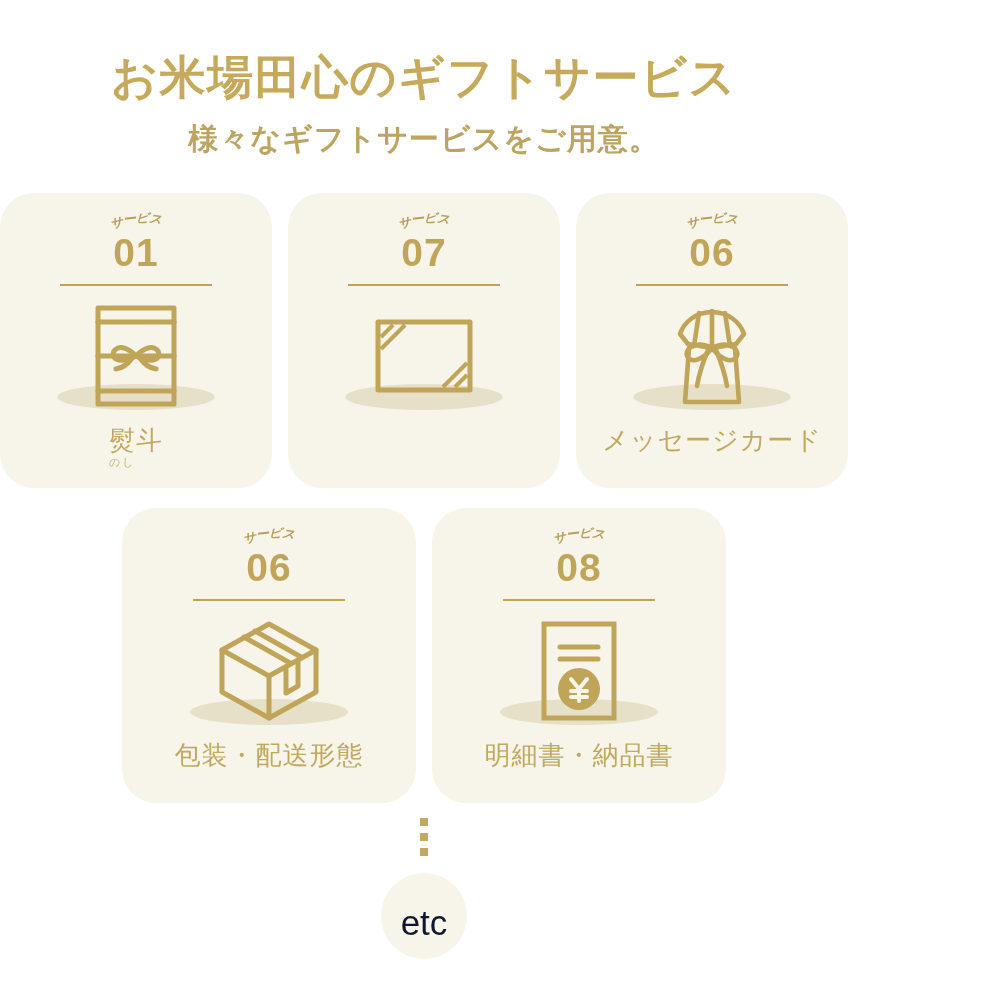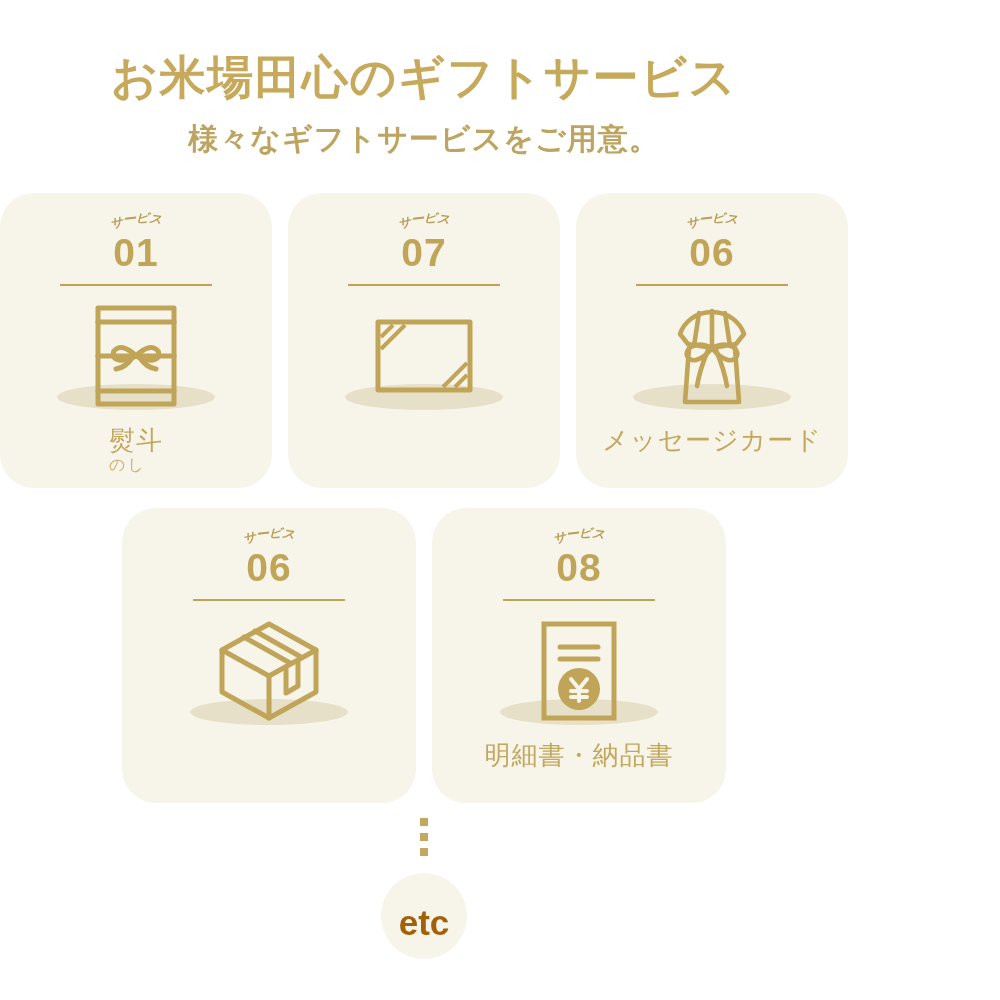--- a/index.html
+++ b/index.html
@@ -127,21 +127,21 @@
     margin-top:12px;
     font-size:26px;
     color:#c2a85e;
     letter-spacing:1px;
     line-height:1.1;
     text-align:left;
     position:relative;
   }
   .card-label .ruby{
     display:block;
-    font-size:16px;
+    font-size:11px;
     color:#c9b170;
     letter-spacing:2px;
     margin-top:1px;
   }
 
   
   .etc-block{
     position:absolute;
     left:0;right:0;
     top:818px;
@@ -164,22 +164,22 @@
     margin-top:17px;
     width:86px;height:86px;
     border-radius:50%;
     background:#f7f4ea;
     display:flex;
     align-items:center;
     justify-content:center;
   }
   .etc-circle span{
     font-size:35px;
-    font-weight:700;
-    color:#a16207;
+    font-weight:400;
+    color:#0f172a;
     letter-spacing:0px;
     line-height:1;
     margin-top:13px;
   }
 </style>
 </head>
 <body>
 
 <div class="page">
 
@@ -273,20 +273,23 @@
         <div class="icon-wrap">
           <div class="shadow"></div>
           <svg width="110" height="104" viewBox="0 0 110 104" fill="none" stroke="#c0a458" stroke-width="5" stroke-linejoin="round" stroke-linecap="round">
             <path d="M55 5 L102 31 L102 73 L55 99 L8 73 L8 31 Z"></path>
             <path d="M8 31 L55 57 L102 31"></path>
             <path d="M55 57 L55 99"></path>
             <path d="M30 18 L76 44"></path>
             <path d="M41 12 L87 38"></path>
             <path d="M72 50 L72 74 L84 67 L84 43"></path>
           </svg>
+        </div>
+        <div class="card-label">
+          <span>包装・配送形態</span>
         </div>
       </div>
 
       <div class="card">
         <div class="svc-label">
           <span><i class="c c1">サ</i><i class="c c2">ー</i><i class="c c3">ビ</i><i class="c c4">ス</i></span>
         </div>
         <div class="num">08</div>
         <div class="divider"></div>
         <div class="icon-wrap">

